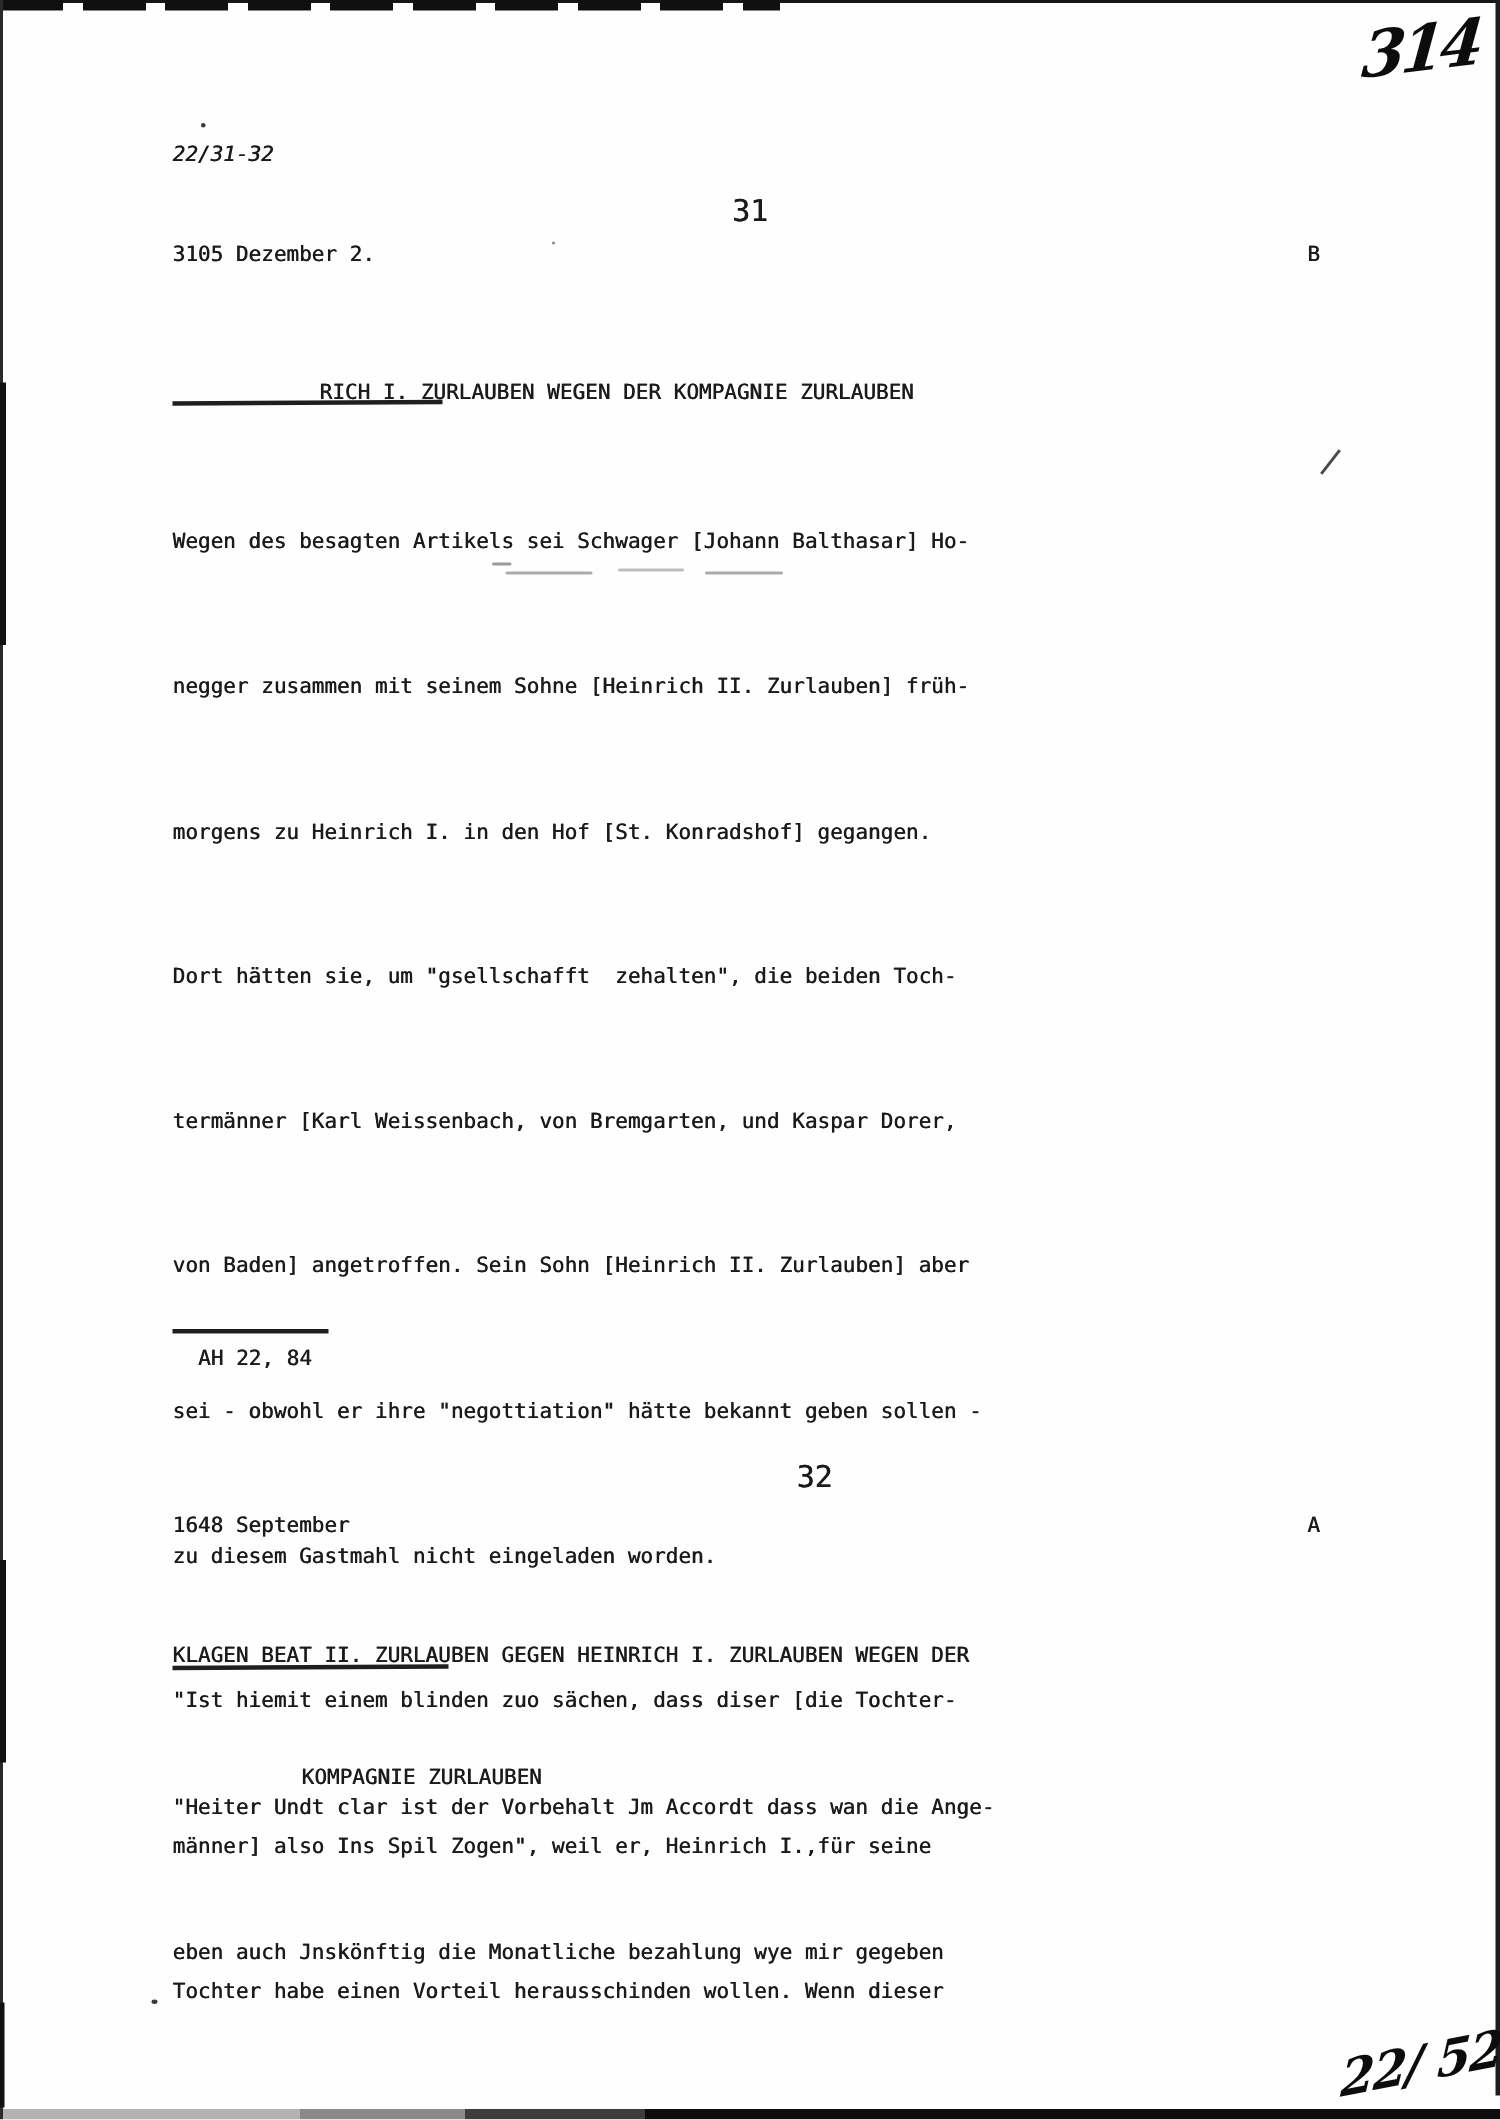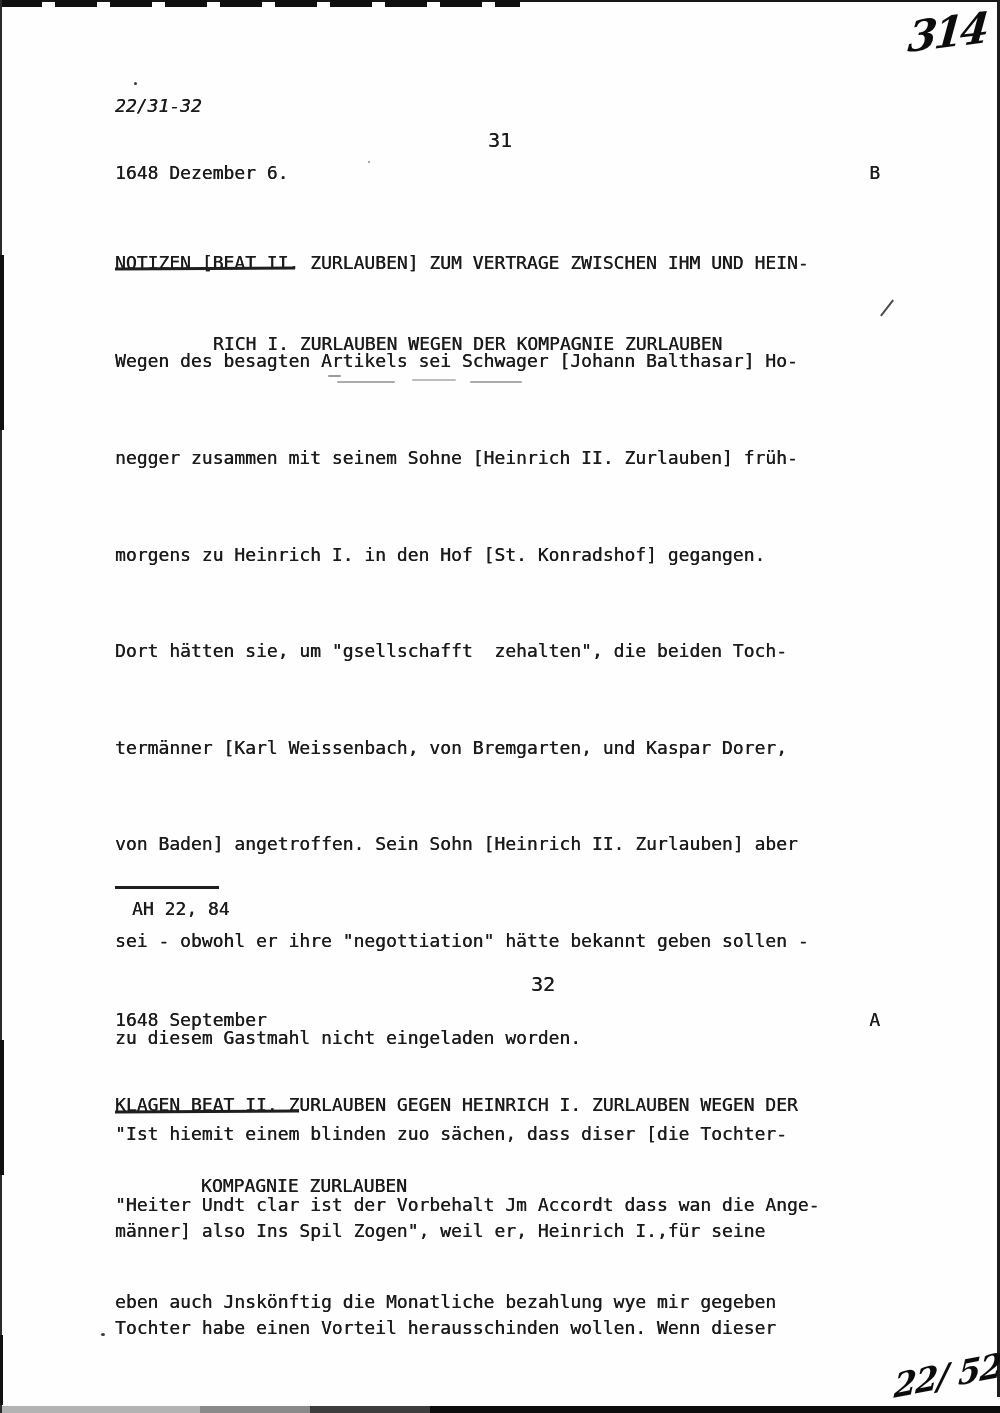--- a/index.html
+++ b/index.html
@@ -36,21 +36,21 @@
   
   .handwriting{
     position:absolute;
     font-family:"DejaVu Serif","Liberation Serif",serif;
     font-style:italic;font-weight:bold;color:#0c0c0c;
     white-space:pre;
   }
   .hw-top{left:908px;top:8px;font-size:42px;letter-spacing:-3px;transform:rotate(-7deg) skewX(-12deg);}
   .hw-bottom{left:893px;top:1356px;font-size:33px;letter-spacing:-1px;transform:rotate(-11deg) skewX(-14deg);}
   
-  .tw{position:absolute;white-space:pre;font-size:18px;
+  .tw{position:absolute;white-space:pre;font-size:14px;
       text-shadow:0.35px 0 0 currentColor;}
   .ref{left:115px;top:95px;font-style:italic;}
   .entry-num{left:0;top:0;width:100%;text-align:center;font-size:20px;}
   .num31{top:128px;}
   .num32{top:972px;padding-left:43px;}
   .date-row{left:115px;width:765px;display:flex;justify-content:space-between;}
   .dr31{top:162px;}
   .dr32{top:1009px;}
   .title{left:115px;line-height:27px;}
   .t31{top:195px;}
@@ -90,25 +90,24 @@
   <div class="pencil-dash pd4"></div>
 
   <div class="handwriting hw-top">314</div>
   <div class="handwriting hw-bottom">22/ 52</div>
 
   <div class="tw ref">22/31-32</div>
 
   <section>
     <div class="tw entry-num num31">31</div>
     <div class="tw date-row dr31">
-      <span>1648 Dezember 6.</span>
+      <span>3105 Dezember 2.</span>
       <span>B</span>
     </div>
     <div class="tw title t31">
-      <div class="line">NOTIZEN [BEAT II. ZURLAUBEN] ZUM VERTRAGE ZWISCHEN IHM UND HEIN-</div>
       <div class="line indent">RICH I. ZURLAUBEN WEGEN DER KOMPAGNIE ZURLAUBEN</div>
     </div>
     <div class="rule rule-r1"></div>
     <div class="tw body b31">
       <div class="line">Wegen des besagten Artikels sei Schwager [Johann Balthasar] Ho-</div>
       <div class="line">negger zusammen mit seinem Sohne [Heinrich II. Zurlauben] früh-</div>
       <div class="line">morgens zu Heinrich I. in den Hof [St. Konradshof] gegangen.</div>
       <div class="line">Dort hätten sie, um "gsellschafft  zehalten", die beiden Toch-</div>
       <div class="line">termänner [Karl Weissenbach, von Bremgarten, und Kaspar Dorer,</div>
       <div class="line">von Baden] angetroffen. Sein Sohn [Heinrich II. Zurlauben] aber</div>

